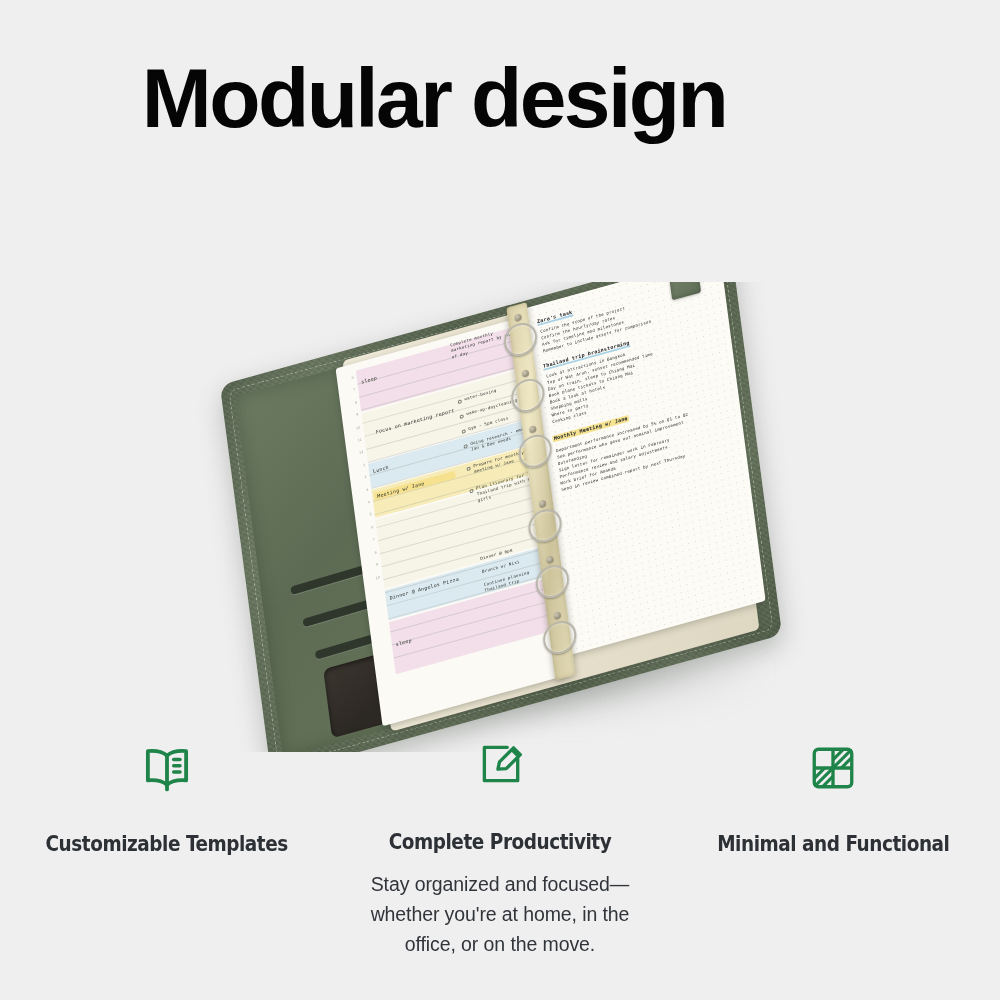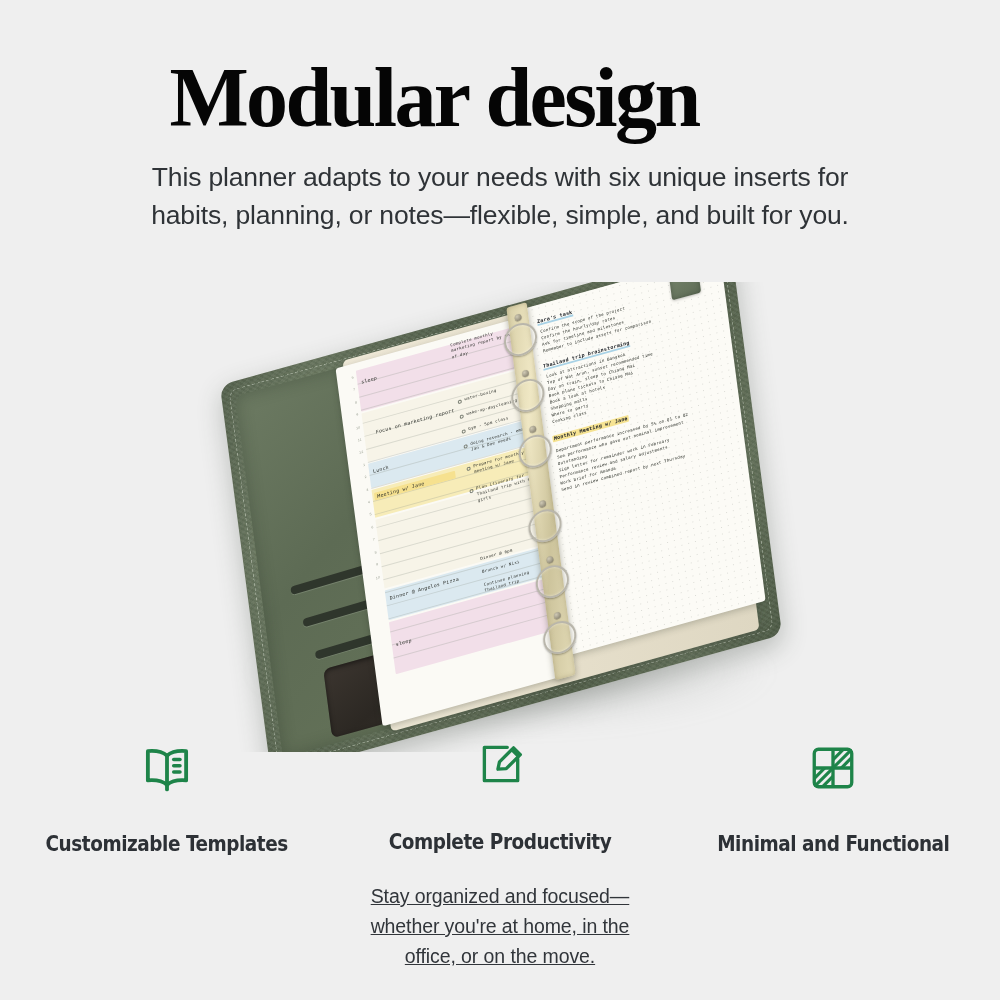--- a/index.html
+++ b/index.html
@@ -28,21 +28,21 @@
     position: absolute;
     top: 52px;
     left: 0;
     width: 868px;
     text-align: center;
     font-size: 84px;
     line-height: 92px;
     font-weight: 700;
     letter-spacing: -2.6px;
     color: #050505;
-    font-family: Liberation Serif, serif;
+    font-family: Liberation Sans, sans-serif;
     font-stretch: condensed;
   }
 
   .hero-sub {
     position: absolute;
     top: 158px;
     left: 140px;
     width: 720px;
     text-align: center;
     font-size: 26.5px;
@@ -392,33 +392,32 @@
     letter-spacing: -0.1px;
   }
 
   
   .f1 .feature-icon  { margin-top: 14px; }
   .f1 .feature-title { margin-top: 36px; }
   .f1 .feature-desc  { margin-top: 18px; width: 262px; }
 
   .f2 .feature-icon  { margin-top: 10px; }
   .f2 .feature-title { margin-top: 38px; }
-  .f2 .feature-desc  { margin-top: 27px; width: 290px; text-decoration: underline; }
+  .f2 .feature-desc  { margin-top: 15px; width: 290px; }
 
   .f3 .feature-icon  { margin-top: 14px; }
   .f3 .feature-title { margin-top: 36px; }
   .f3 .feature-desc  { margin-top: 16px; width: 276px; }
 </style>
 </head>
 <body>
 
 <div class="page">
 
   <h1 class="hero-heading">Modular design</h1>
-  <p class="hero-sub">This planner adapts to your needs with six unique inserts for habits, planning, or notes—flexible, simple, and built for you.</p>
 
   <div class="photo">
     <div class="photo-inner">
 
       <div class="binder-shadow"></div>
 
       <div class="binder">
 
         <div class="cover"></div>
         <div class="cover-stitch"></div>

